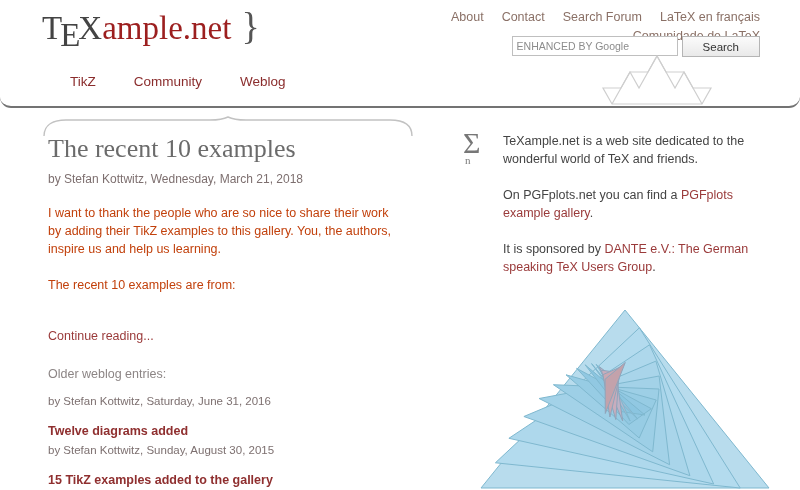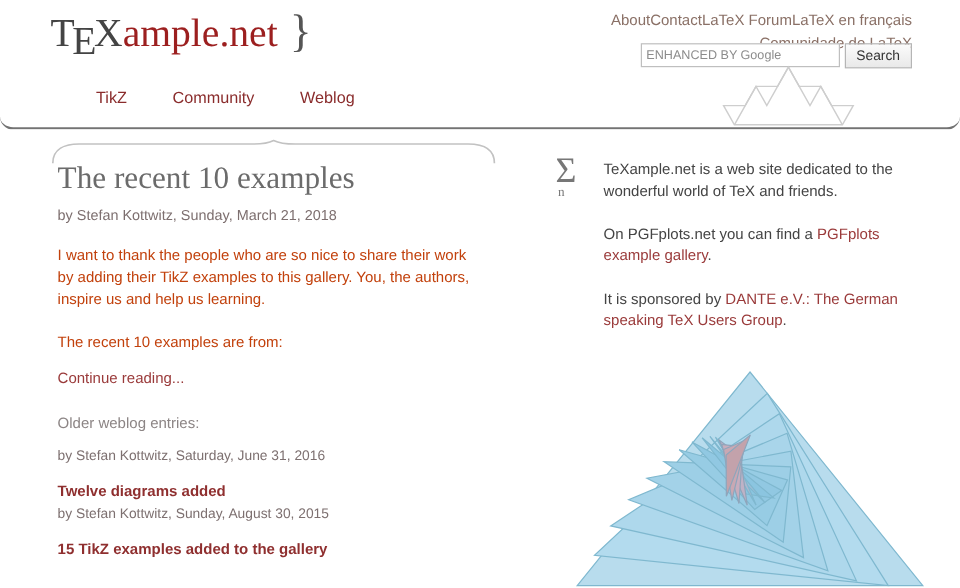--- a/index.html
+++ b/index.html
@@ -53,20 +53,21 @@
     right: 40px; top: 8px;
     text-align: right;
     font-size: 12.5px;
     color: #8a7f7f;
     line-height: 19px;
     width: 420px;
   }
   .topnav a {
     color: #8a7066;
     text-decoration: none;
+    margin-left: 18px;
     white-space: nowrap;
   }
   .topnav .row2 { display: block; }
 
   .searchbox {
     position: absolute;
     right: 40px; top: 36px;
     display: flex;
     align-items: stretch;
     height: 21px;
@@ -78,32 +79,32 @@
     background: #ffffff;
     font-size: 10.5px;
     color: #777777;
     padding: 0 4px;
     font-family: "Liberation Sans", sans-serif;
   }
   .search-input::placeholder { color: #8c8c8c; }
   .search-btn {
     height: 21px;
     margin-left: 4px;
-    padding: 0 9px;
+    padding: 0 20px;
     border: 1px solid #b5b5b5;
     background: linear-gradient(#fbfbfb, #e9e9e9);
     font-size: 11.5px;
     color: #333333;
     cursor: pointer;
     font-family: "Liberation Sans", sans-serif;
   }
 
   .mainnav {
     position: absolute;
-    left: 80px; top: 74px;
+    left: 70px; top: 74px;
     font-size: 13.5px;
   }
   .mainnav a {
     color: #8a2c2c;
     text-decoration: none;
     margin-right: 38px;
   }
 
   .snowflake {
     position: absolute;
@@ -146,21 +147,21 @@
     font-size: 12.5px;
     color: #c2410c;
     line-height: 18px;
     max-width: 350px;
   }
   .link-red {
     color: #9a3a3a;
     text-decoration: none;
   }
   .continue {
-    margin: 14px 0 0 6px;
+    margin: 35px 0 0 6px;
     font-size: 12.5px;
   }
   .older-label {
     margin: 24px 0 0 6px;
     font-size: 12.5px;
     color: #8c8585;
   }
   .entry { margin: 14px 0 0 6px; }
   .entry-title {
     font-size: 12.5px;
@@ -214,21 +215,21 @@
 <div id="page">
 
   <div class="header">
 
     <div class="logo">
       <span class="t1">T</span><span class="e-low">E</span><span class="x1">X</span><span class="red">ample</span><span class="red">.net</span><span class="brace">}</span>
     </div>
 
     <div class="topnav">
       <span class="row1">
-        <a href="#">About</a><a href="#">Contact</a><a href="#">LaTeX Forum</a><a href="#">LaTeX en français</a>
+        <a href="#">About</a><a href="#">Contact</a><a href="#">Search Forum</a><a href="#">LaTeX en français</a>
       </span>
       <span class="row2">
         <a href="#">Comunidade de LaTeX</a>
       </span>
     </div>
 
     <div class="searchbox">
       <input class="search-input" type="text" placeholder="ENHANCED BY Google" style="">
       <button class="search-btn">Search</button>
     </div>
@@ -245,21 +246,21 @@
 
   <div class="content">
 
     <div class="left">
 
       <svg class="bracket" viewBox="0 0 372 22">
         <path d="M2,20 C2,8 12,4 24,4 L168,4 C180,4 186,1 186,1 C186,1 192,4 204,4 L348,4 C360,4 370,8 370,20" fill="none" stroke="#c2c2c2" stroke-width="1.4"></path>
       </svg>
 
       <h1 class="page-title">The recent 10 examples</h1>
-      <div class="byline">by Stefan Kottwitz, Sunday, March 21, 2018</div>
+      <div class="byline">by Stefan Kottwitz, Wednesday, March 21, 2018</div>
 
       <div class="para">I want to thank the people who are so nice to share their work by adding their TikZ examples to this gallery. You, the authors, inspire us and help us learning.</div>
       <div class="para">The recent 10 examples are from:</div>
 
       <div class="continue">
         <a href="#" class="link-red">Continue reading...</a>
       </div>
 
       <div class="older-label">Older weblog entries:</div>
 

